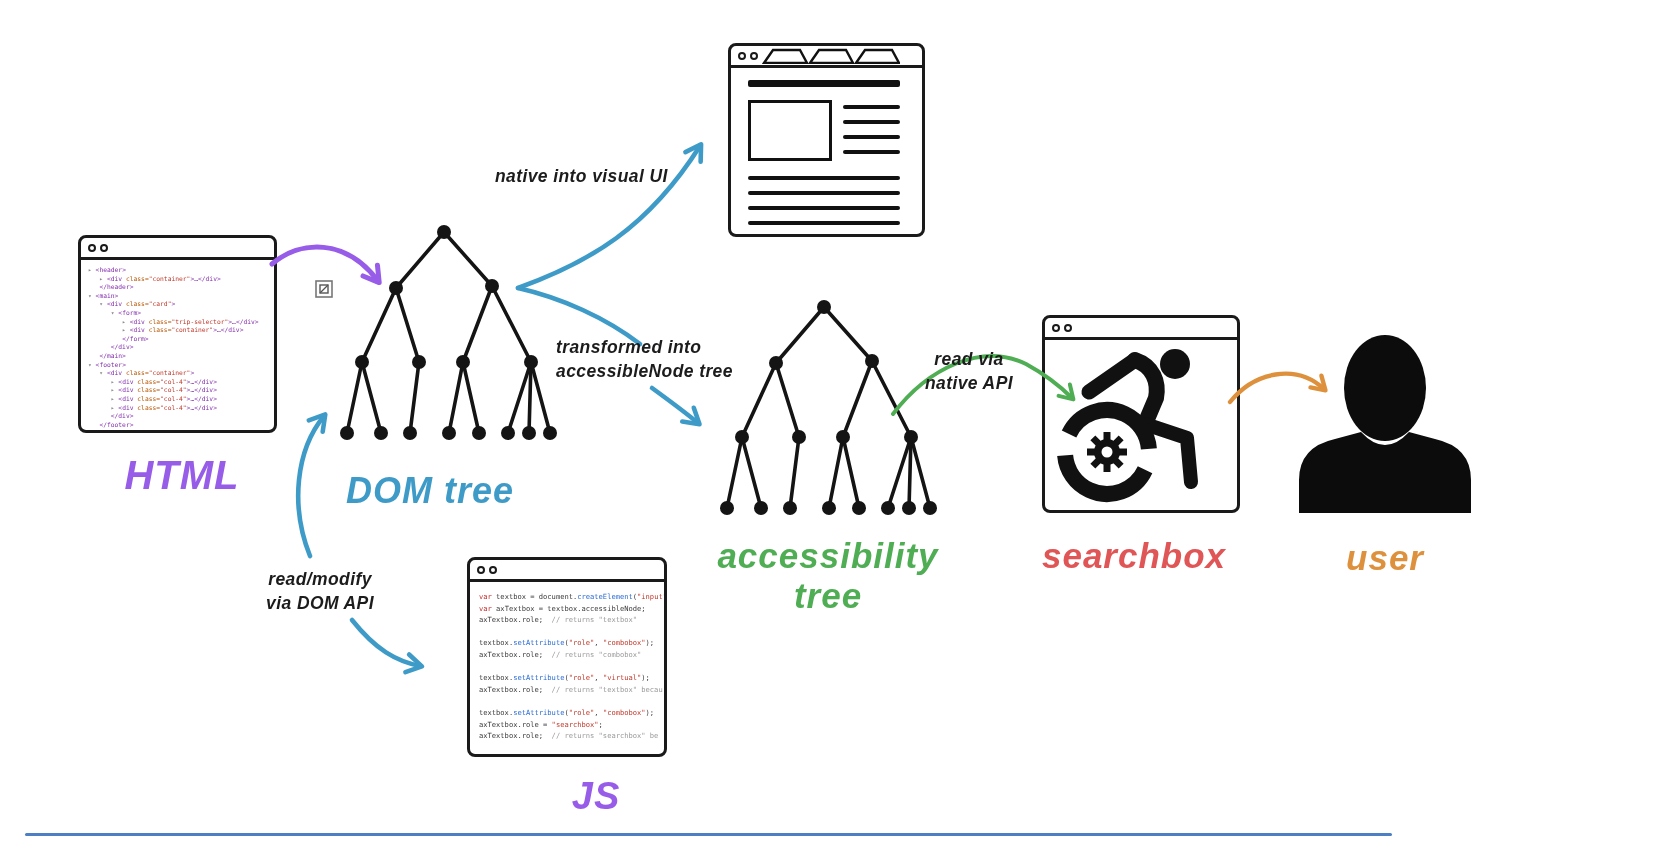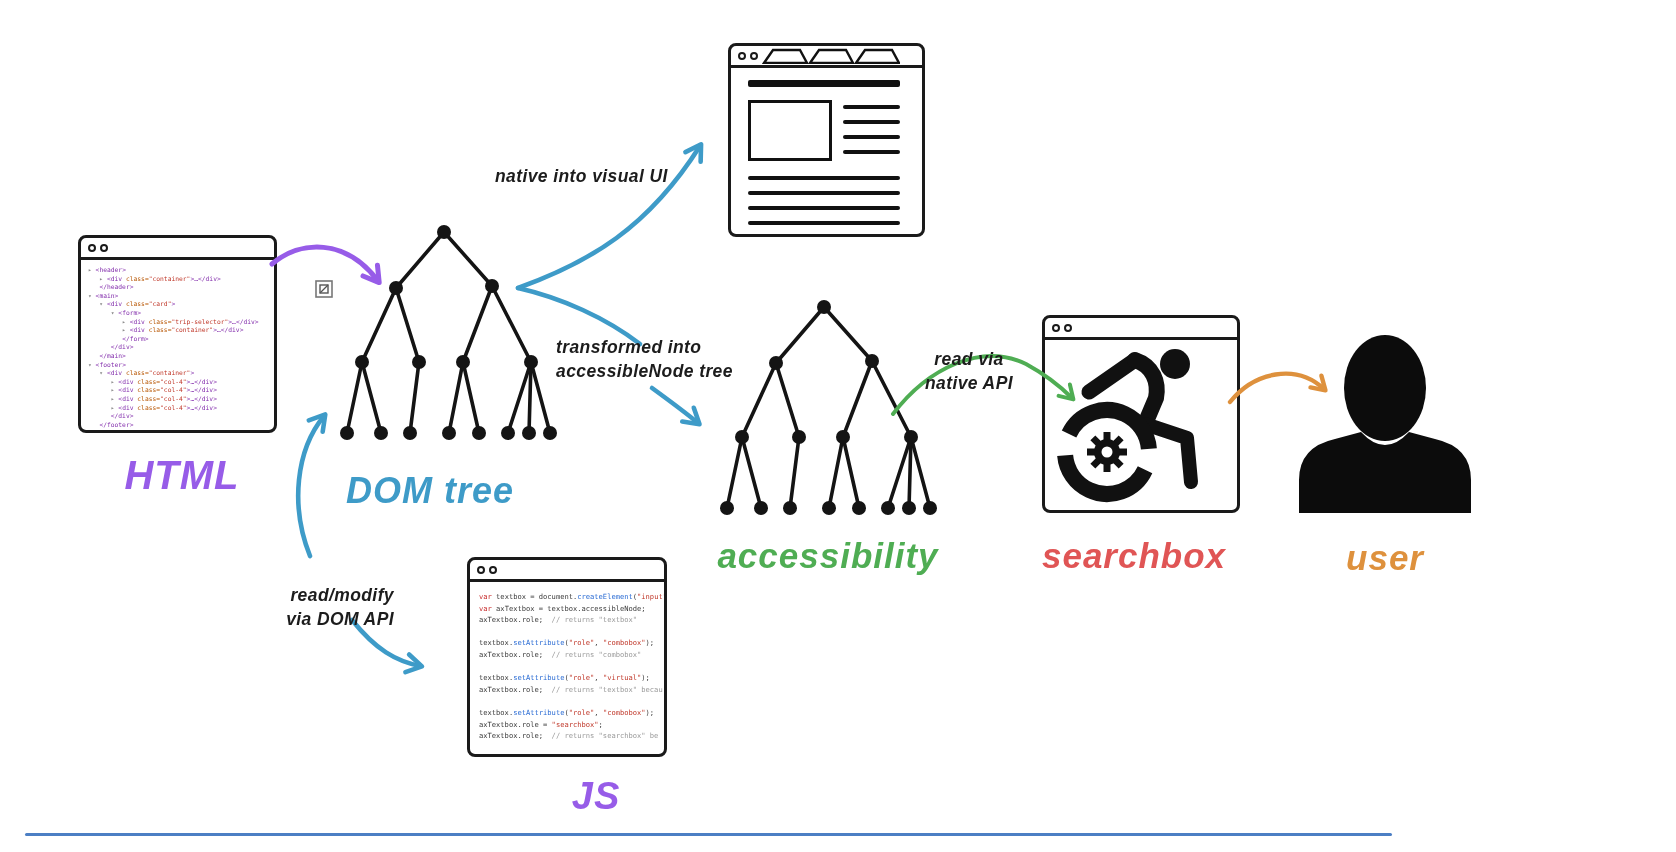--- a/index.html
+++ b/index.html
@@ -180,20 +180,21 @@
     <path d="M 310 556 C 290 506, 296 450, 324 416" fill="none" stroke="#3e9bc8" stroke-width="4.6" stroke-linecap="round" marker-end="url(#mk-blue)"></path>
     <path d="M 352 620 C 376 650, 396 661, 420 666" fill="none" stroke="#3e9bc8" stroke-width="4.6" stroke-linecap="round" marker-end="url(#mk-blue)"></path>
   </svg>
 
   <div class="big-label" style="left:112px;top:452px;width:140px;font-size:40px;color:#975ce8;">HTML</div>
 
   <div class="big-label" style="left:345px;top:470px;width:170px;font-size:36px;color:#3e9bc8;">DOM tree</div>
 
   <div class="big-label" style="left:700px;top:536px;width:256px;font-size:35px;color:#4fad53;">
     <div>accessibility</div>
+    <div>tree</div>
   </div>
 
   <div class="big-label" style="left:1008px;top:536px;width:252px;font-size:35px;color:#e05555;">
     <div>searchbox</div>
   </div>
 
   <div class="big-label" style="left:1320px;top:538px;width:130px;font-size:35px;color:#de913d;">user</div>
 
   <div class="big-label" style="left:560px;top:775px;width:72px;font-size:38px;color:#975ce8;">JS</div>
 
@@ -202,20 +203,20 @@
   <div class="note" style="left:556px;top:336px;">
     <div>transformed into</div>
     <div>accessibleNode tree</div>
   </div>
 
   <div class="note" style="left:898px;top:348px;width:142px;text-align:center;">
     <div>read via</div>
     <div>native API</div>
   </div>
 
-  <div class="note" style="left:246px;top:584px;width:148px;text-align:right;">
+  <div class="note" style="left:246px;top:568px;width:148px;text-align:center;">
     <div>read/modify</div>
     <div>via DOM API</div>
   </div>
 
   <div class="divider" style="left:25px;top:833px;width:1367px;height:3px;"></div>
 
 </div>
 
 </body></html>

